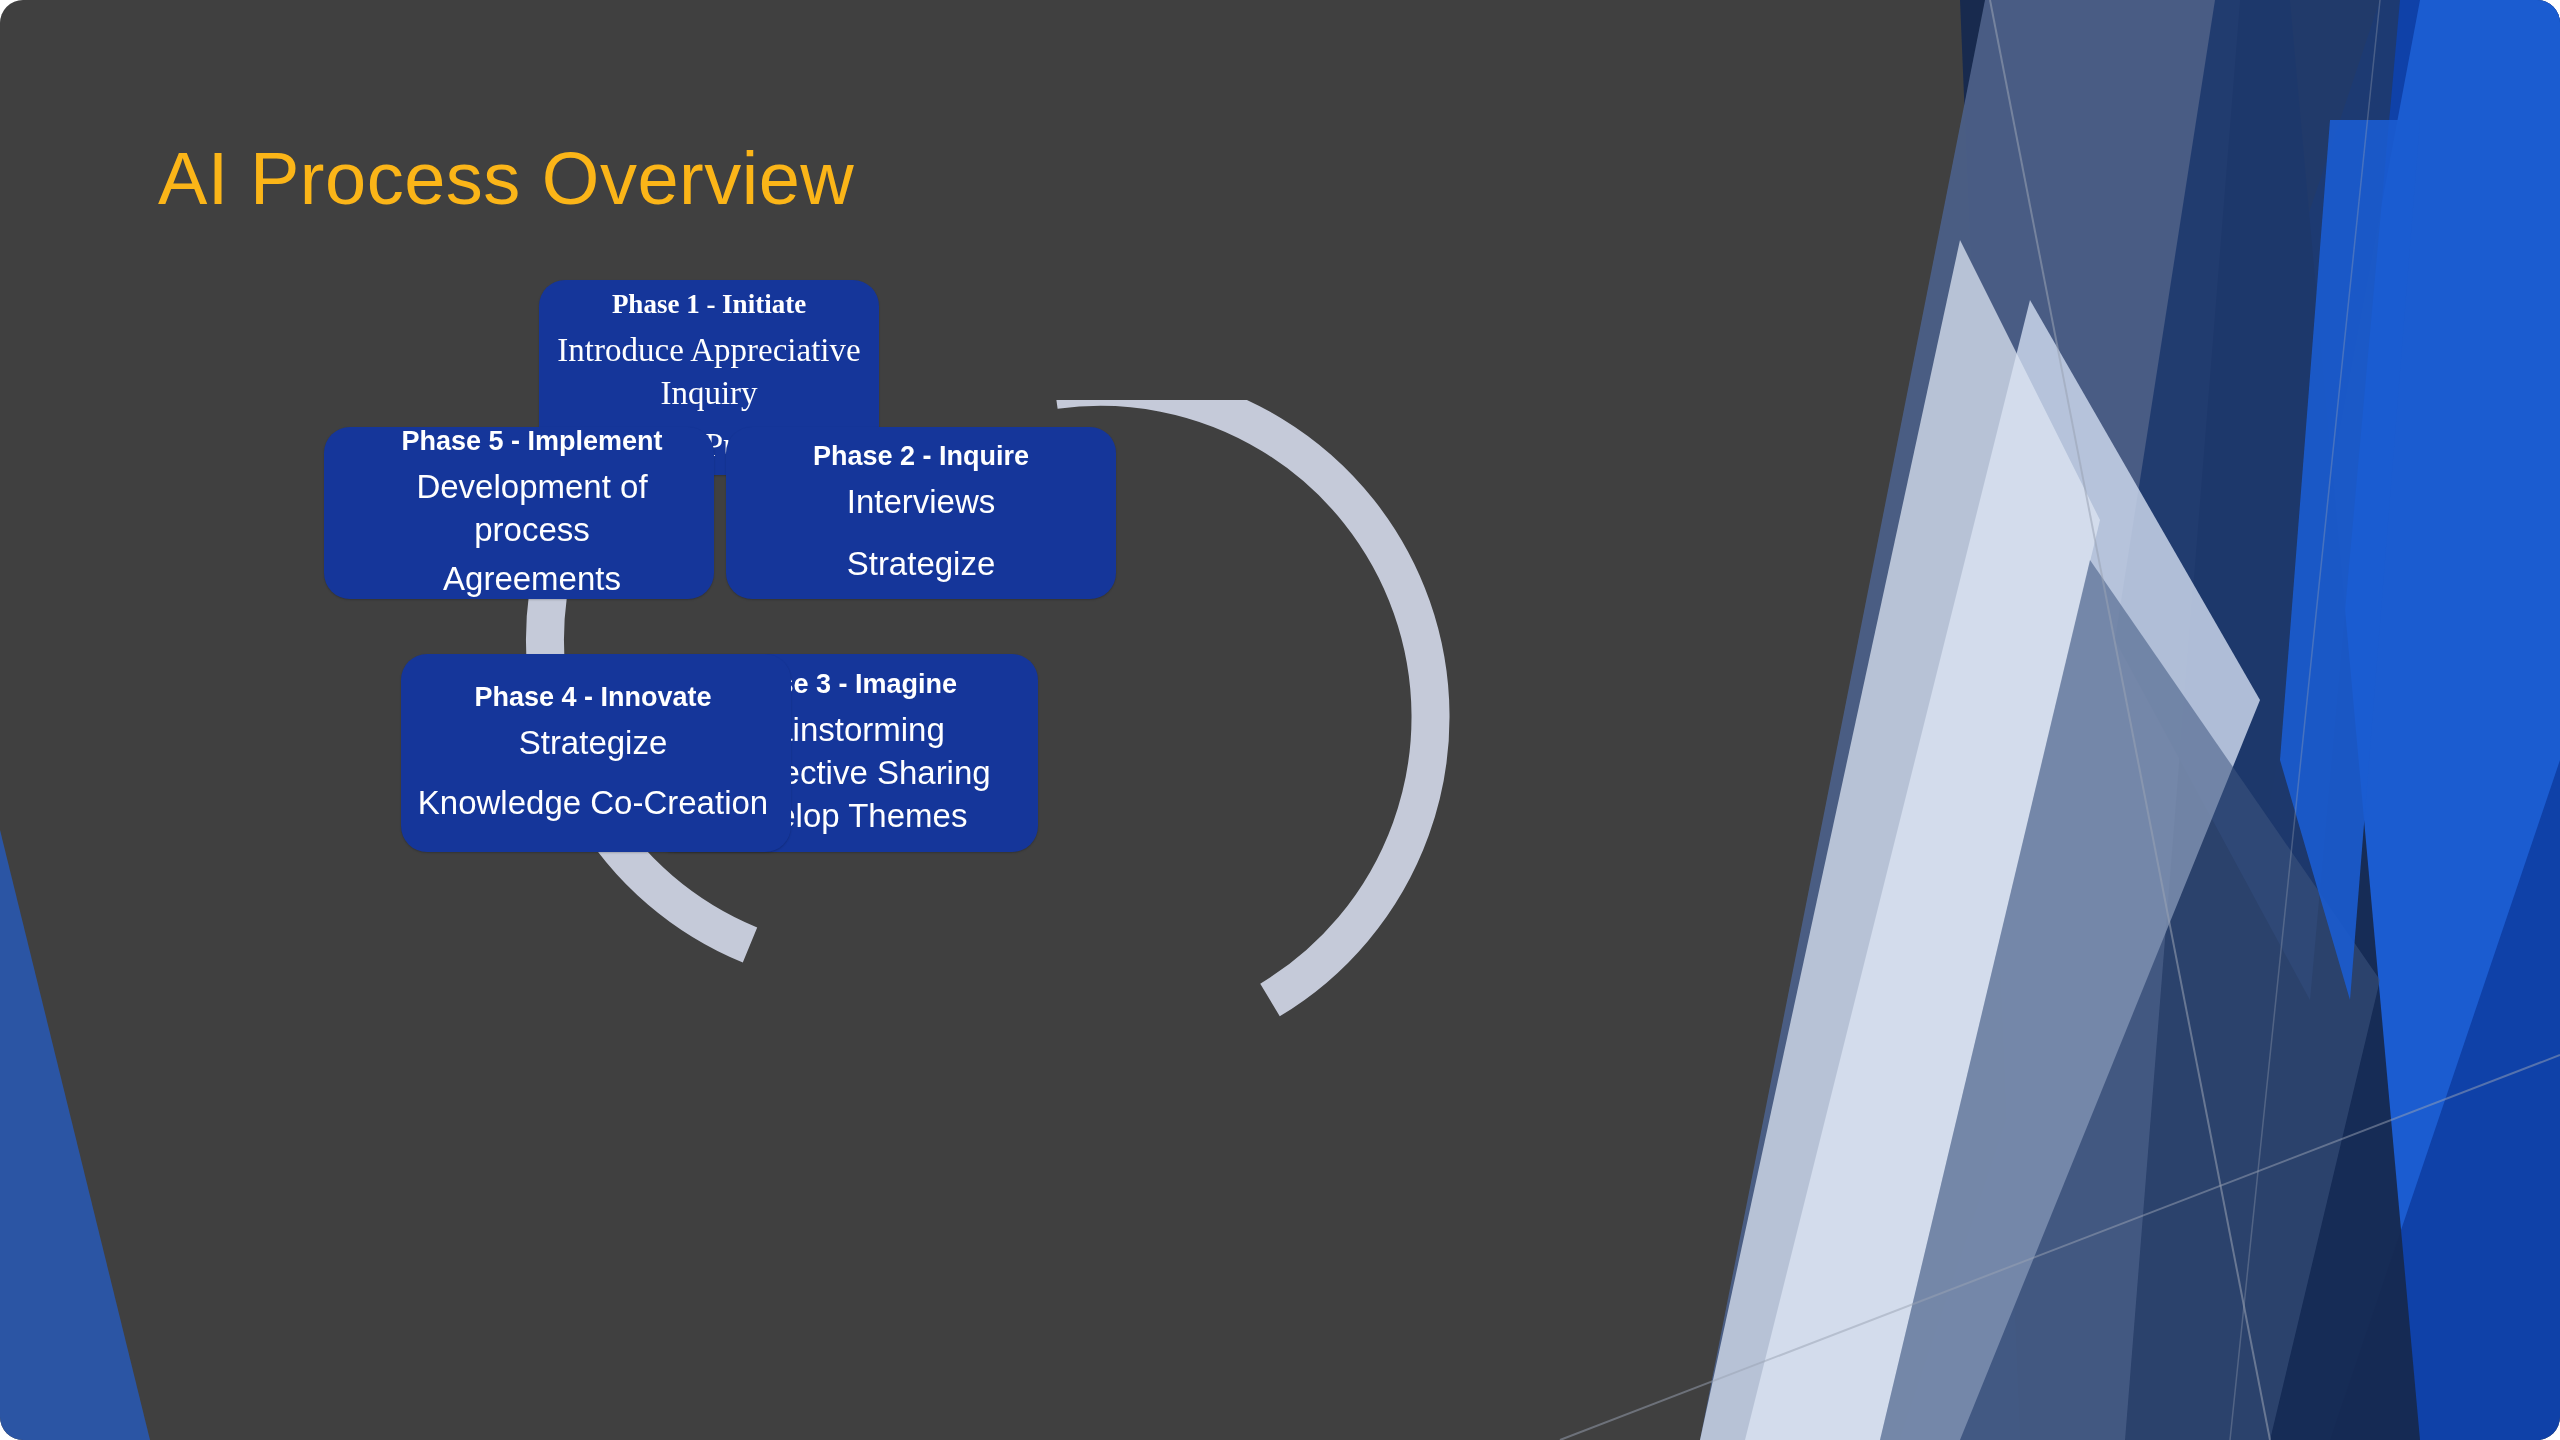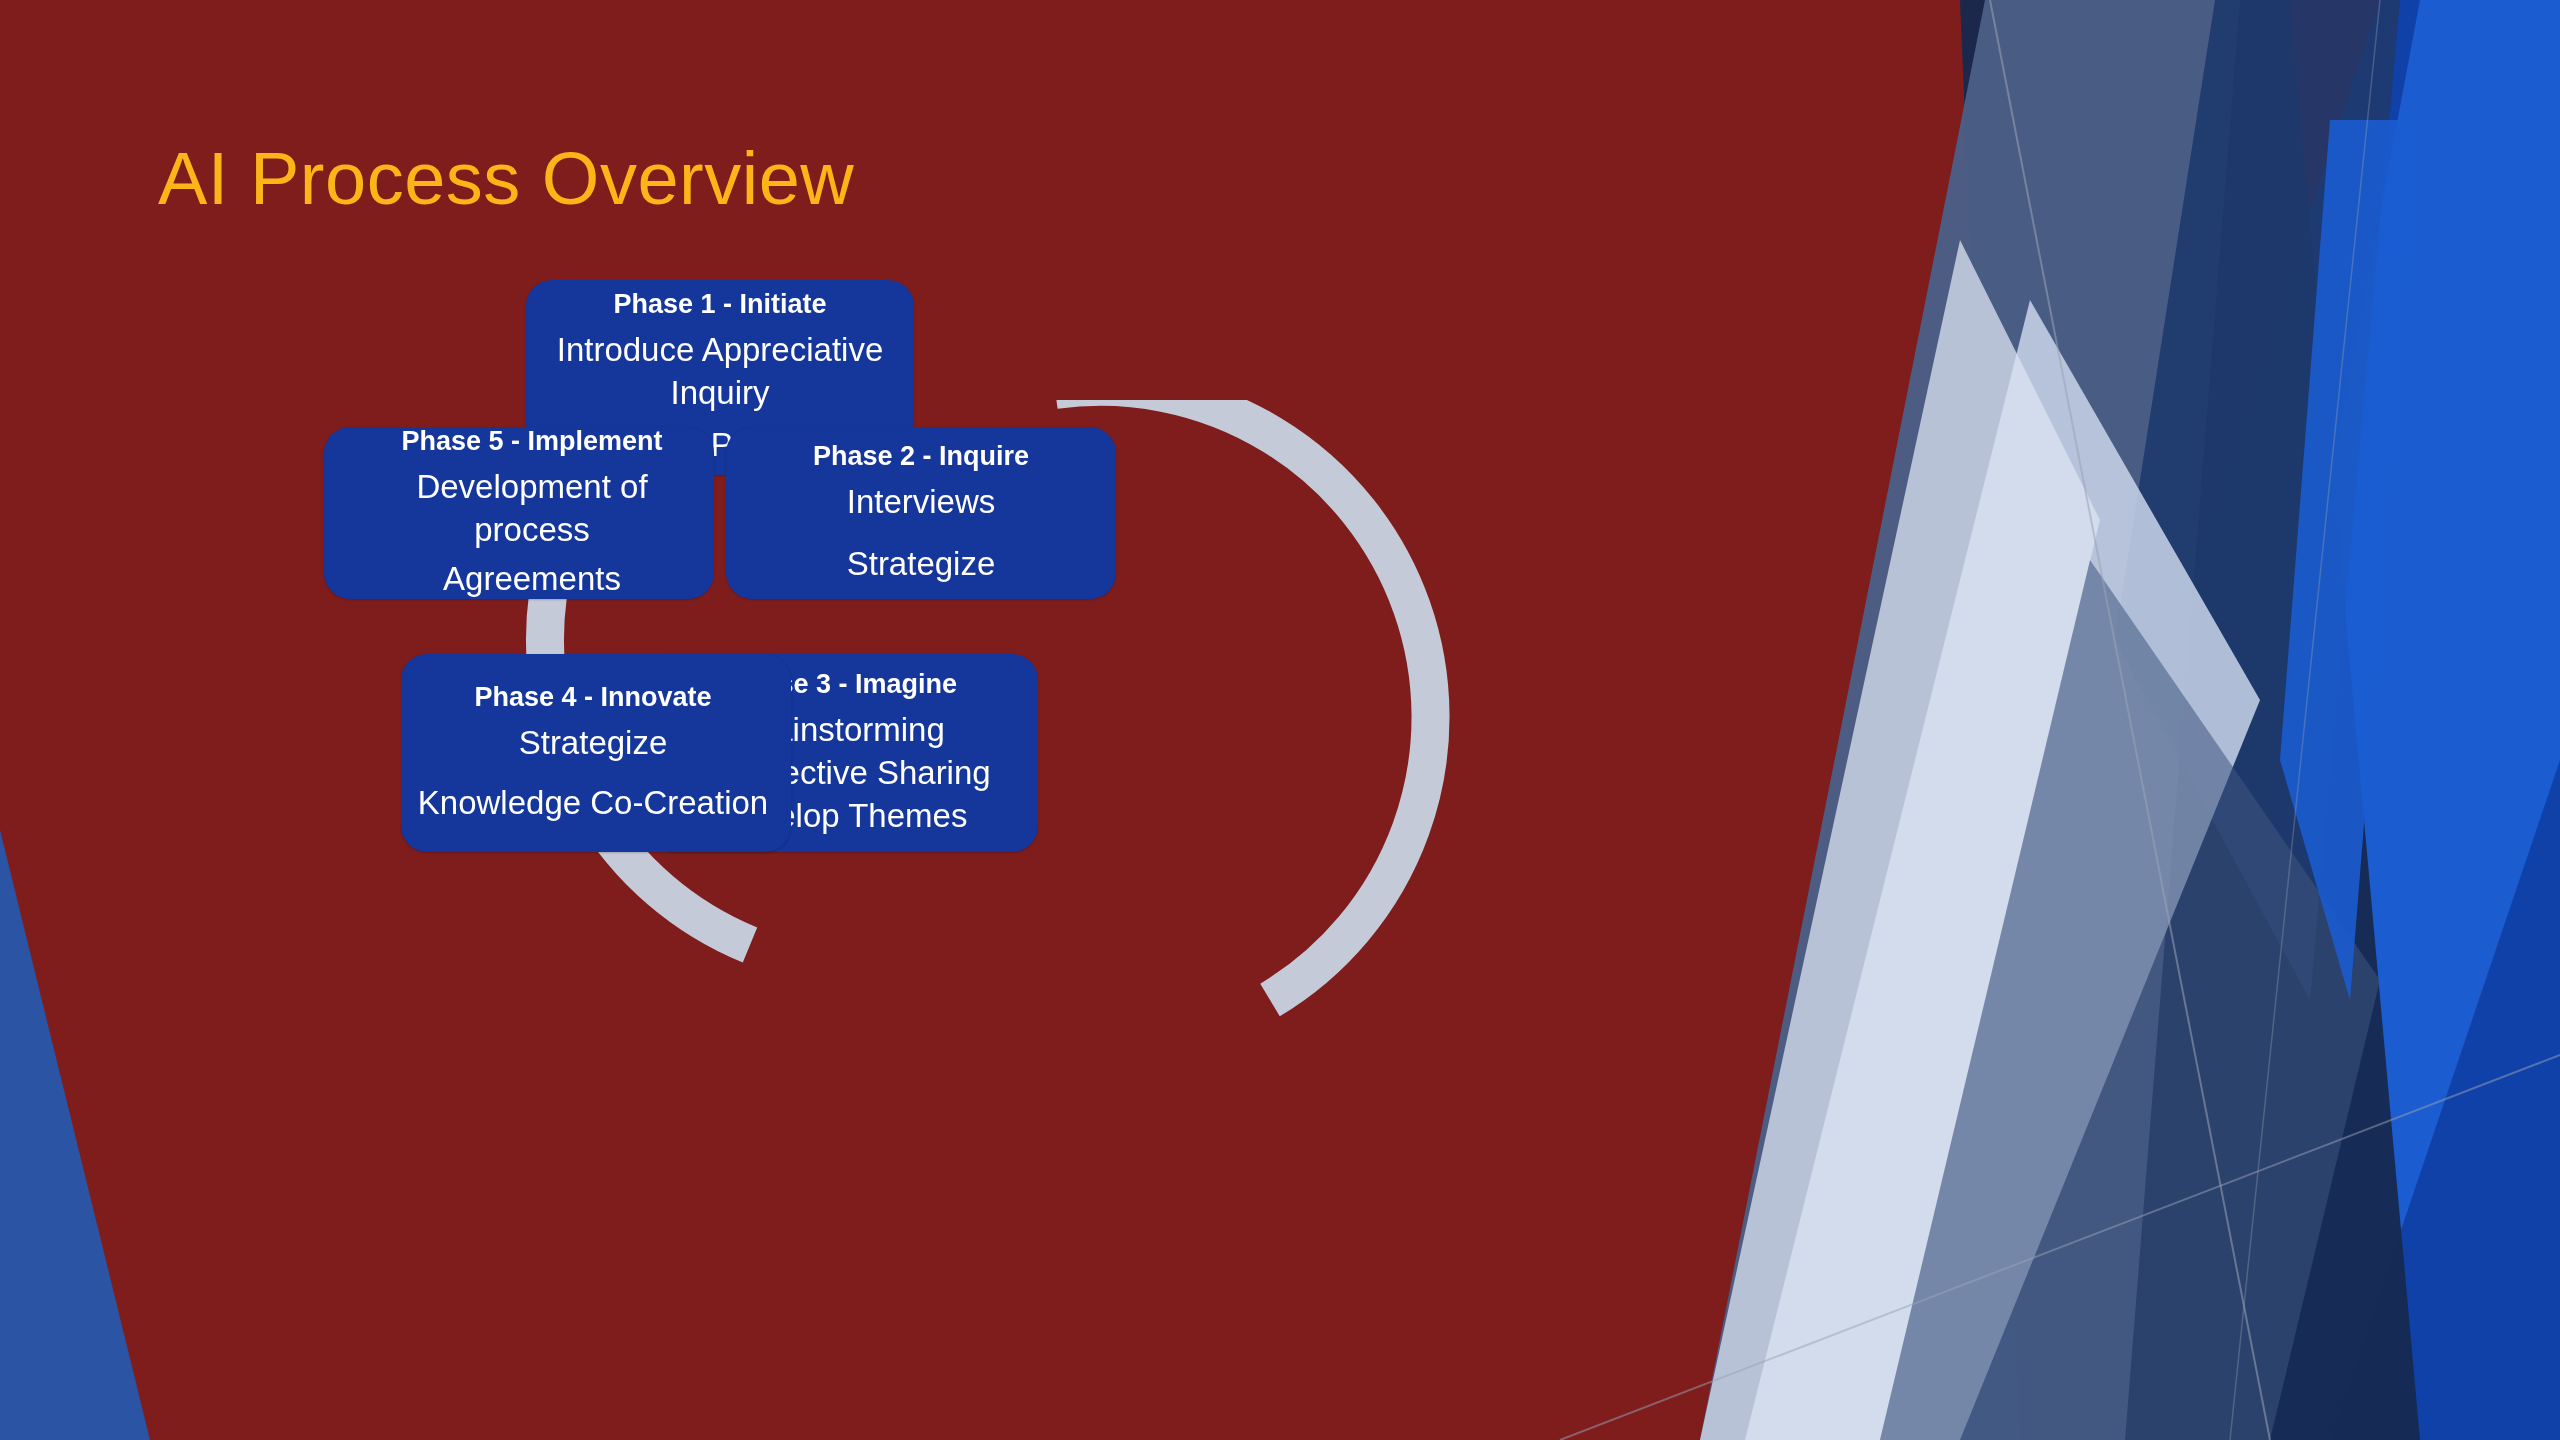--- a/index.html
+++ b/index.html
@@ -13,22 +13,23 @@
     overflow: hidden;
     font-family: "Liberation Sans", sans-serif;
     position: relative;
   }
 
   #slide {
     position: absolute;
     left: 0; top: 0;
     width: 2560px;
     height: 1440px;
-    background: #7f1d1d;
+    background: #404040;
     overflow: hidden;
+    border-radius: 23px;
   }
 
   
   #deco-right, #deco-left {
     position: absolute;
     top: 0;
     height: 1440px;
     pointer-events: none;
   }
   #deco-right { left: 0; width: 2560px; }
@@ -83,21 +84,21 @@
     margin-bottom: 8px;
     white-space: nowrap;
   }
   .phase-line {
     font-size: 33px;
     font-weight: 400;
     line-height: 1.30;
   }
 
   
-  #box-p1 { left: 26px;  top: -120px; width: 388px; height: 195px; }
+  #box-p1 { left: 39px;  top: -120px; width: 340px; height: 195px; font-family: Liberation Serif, serif; }
   #box-p2 { left: 226px; top: 27px;   width: 390px; height: 172px; }
   #box-p3 { left: 148px; top: 254px;  width: 390px; height: 198px; }
   #box-p4 { left: -99px; top: 254px;  width: 390px; height: 198px; padding-left: 8px; }
   #box-p5 { left: -176px;top: 27px;   width: 390px; height: 172px; padding-left: 40px; }
 
   .connector-stub {
     position: absolute;
     background: #C5CAD9;
   }
 </style>

